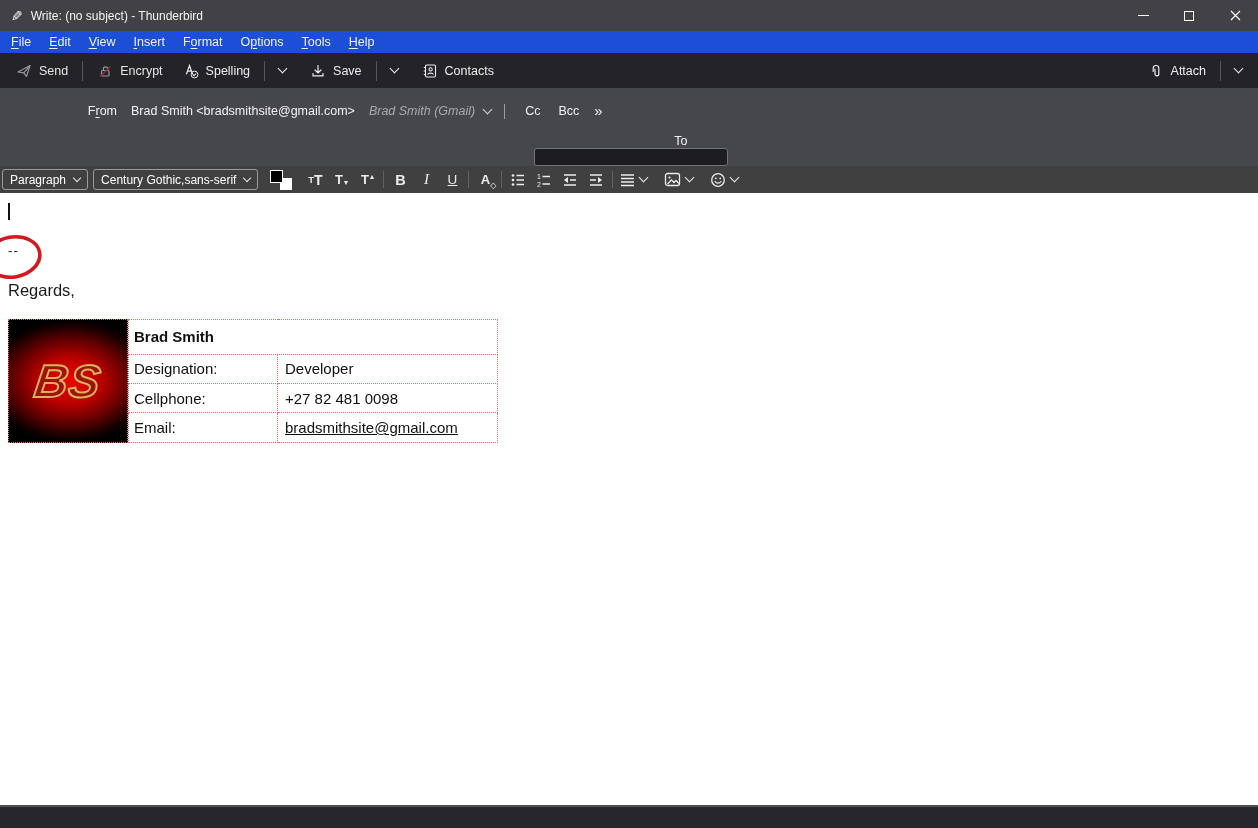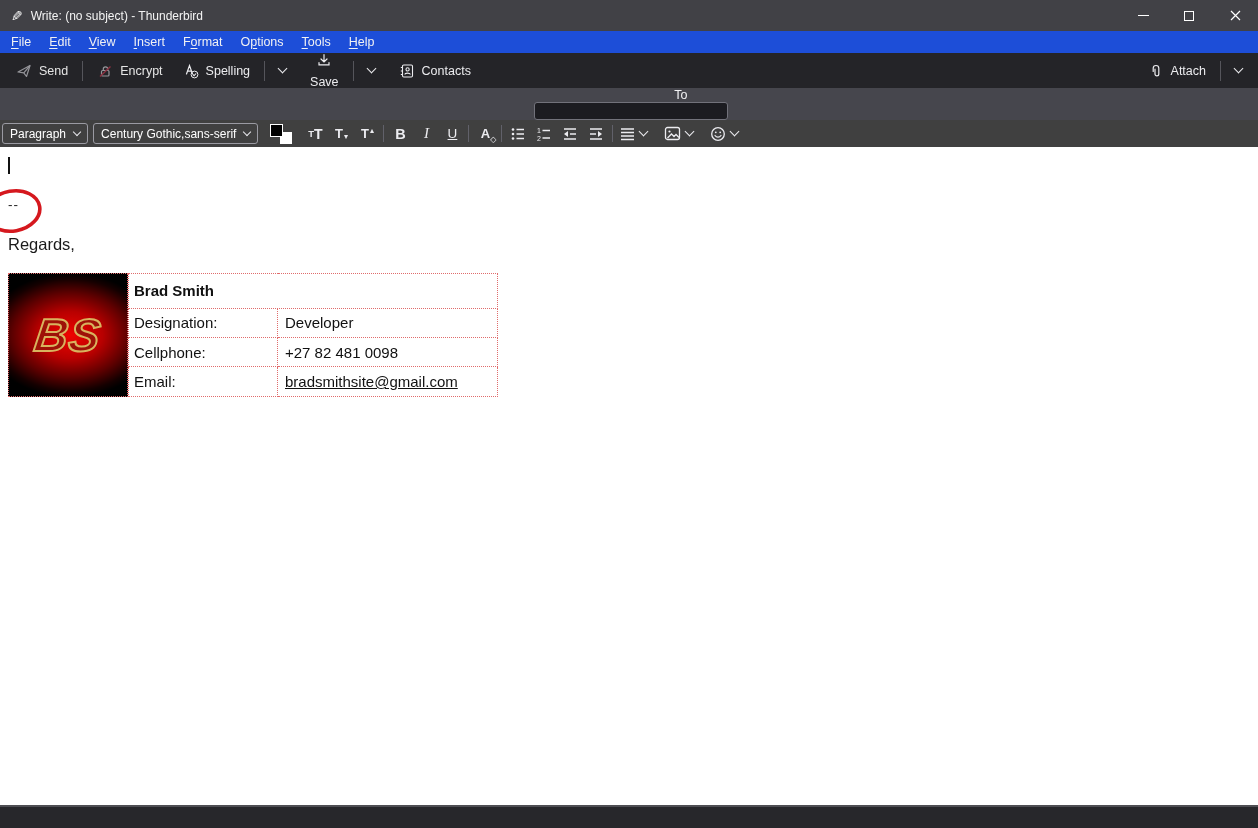--- a/index.html
+++ b/index.html
@@ -140,21 +140,21 @@
           <path d="M3.5 11 L6.5 2.5 L9.5 11 M4.4 8.2 h4.2" stroke="#ececef" stroke-width="1.2" stroke-linecap="round"></path>
           <circle cx="11.5" cy="11.5" r="3.4" stroke="#ececef" stroke-width="1"></circle>
           <path d="M9.9 11.5 l1.2 1.2 2-2.2" stroke="#ececef" stroke-width="1.1" fill="none"></path>
         </svg>
       <span>Spelling</span>
     </div>
     <div class="tb-div"></div>
     <div class="split-chev">
         <span class="chev"></span>
       </div>
-    <div class="tbtn" style="margin-left:8px;flex-direction:column;">
+    <div class="tbtn" style="margin-left:8px;">
       <svg class="ico" width="16" height="16" viewBox="0 0 16 16" fill="none" stroke="#ececef" stroke-width="1.2" stroke-linecap="round">
           <path d="M8 2.5 V9.5 M5 7 L8 10 L11 7"></path>
           <path d="M3 10.5 V12.8 H13 V10.5"></path>
         </svg>
       <span>Save</span>
     </div>
     <div class="tb-div"></div>
     <div class="split-chev">
         <span class="chev"></span>
       </div>
@@ -174,20 +174,32 @@
         </svg>
       <span>Attach</span>
     </div>
     <div class="tb-div"></div>
     <div class="split-chev">
         <span class="chev"></span>
       </div>
   </div>
 
   <div class="headers">
+    <div class="hrow from-row">
+      <span class="hlabel"><span>F</span><span class="mn">r</span><span>om</span></span>
+      <span class="from-value">Brad Smith &lt;bradsmithsite@gmail.com&gt;</span>
+      <span class="identity">
+          <span>Brad Smith (Gmail)</span>
+          <span class="chev"></span>
+        </span>
+      <span class="hdr-vdiv"></span>
+      <span class="hdr-btn">Cc</span>
+      <span class="hdr-btn">Bcc</span>
+      <span class="hdr-more">»</span>
+    </div>
     <div class="hrow to-row">
       <span class="hlabel">To</span>
       <input class="hinput" type="text" value="" style="">
     </div>
   </div>
 
   <div class="formatbar">
     <div class="fmt-select">
         <span>Paragraph</span>
         <span class="chev"></span>

